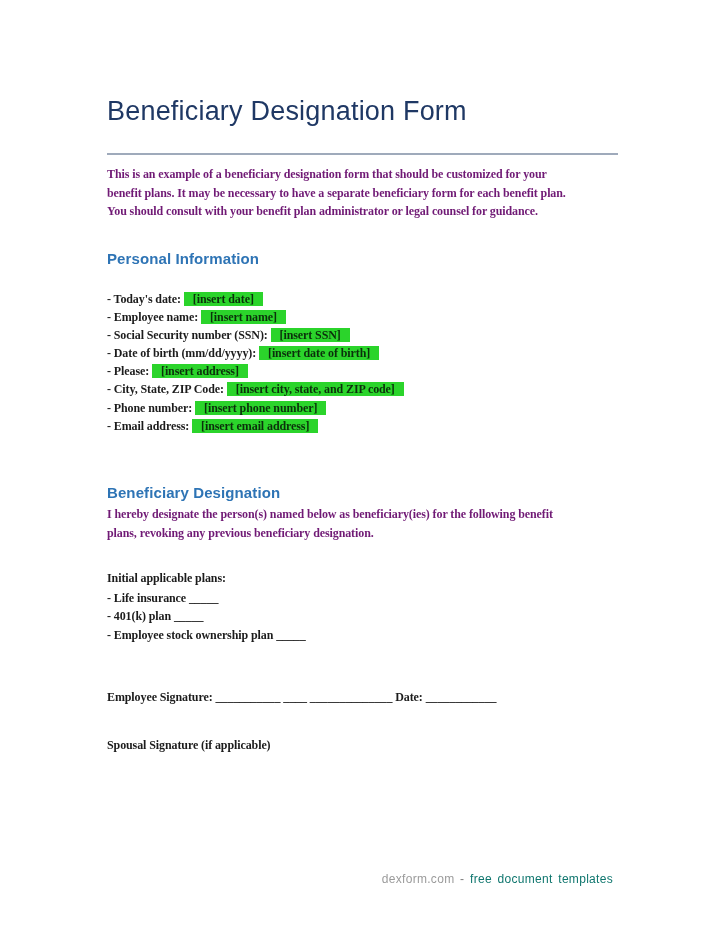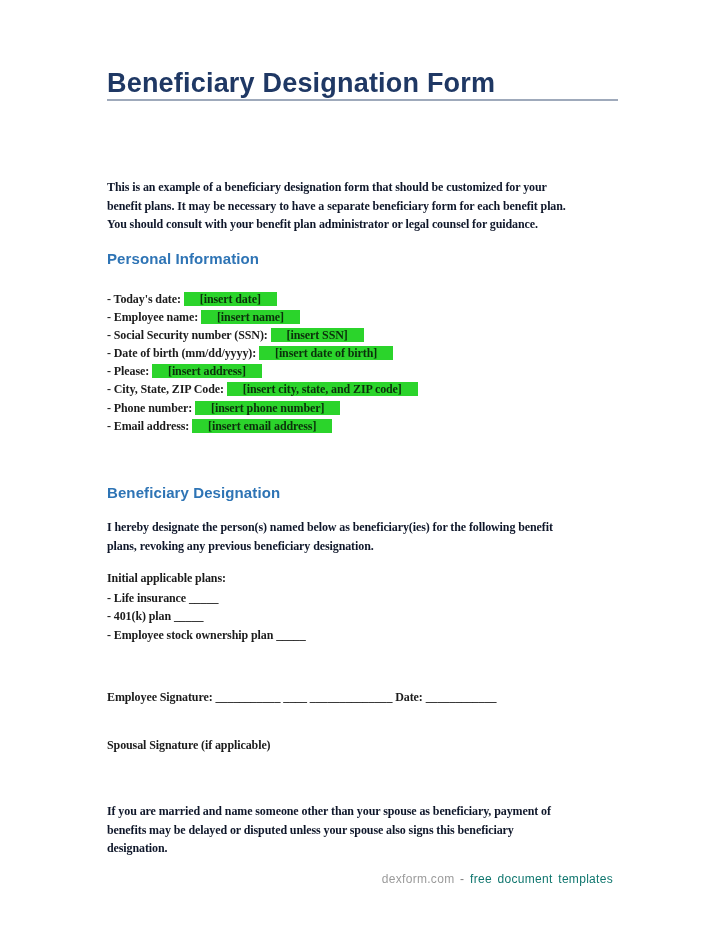--- a/index.html
+++ b/index.html
@@ -11,39 +11,38 @@
     overflow: hidden;
   }
   .page {
     position: relative;
     width: 720px; height: 931px;
     background: #ffffff;
   }
   .abs { position: absolute; left: 107px; }
 
   .doc-title {
-    top: 68px;
+    top: 96px;
     width: 511px;
     font-family: "Liberation Sans", sans-serif;
     font-size: 27px;
-    font-weight: 700;
+    font-weight: 400;
     letter-spacing: 0.2px;
     color: #1f3864;
-    padding-bottom: 0;
+    padding-bottom: 26px;
     border-bottom: 2px solid #9faabb;
   }
 
   .serif-p {
     font-weight: 700;
     font-size: 12px;
     line-height: 18.6px;
     letter-spacing: -0.1px;
     white-space: pre;
-    color: #0f172a;
-    margin-top: 13px;
+    color: #701a75;
   }
   .intro      { top: 165px; }
   .designate  { top: 505px; }
   .notice     { top: 789px; }
 
   .h2 {
     font-family: "Liberation Sans", sans-serif;
     font-size: 15px;
     font-weight: 700;
     letter-spacing: 0.1px;
@@ -67,21 +66,21 @@
   .fields-list .field {
     font-weight: 700;
     font-size: 12px;
     line-height: 18.1px;
     letter-spacing: -0.1px;
     white-space: nowrap;
   }
   .hl {
     background: #2bd42b;
     color: #0b300b;
-    padding: 0 16px;
+    padding: 0 9px;
   }
 
   .plans-list { top: 589px; }
   .plans-list .plan {
     font-weight: 700;
     font-size: 12px;
     line-height: 18.4px;
     letter-spacing: -0.1px;
     white-space: nowrap;
   }
@@ -134,21 +133,18 @@
   <div class="abs plans-list">
     <div class="plan">- Life insurance _____</div>
     <div class="plan">- 401(k) plan _____</div>
     <div class="plan">- Employee stock ownership plan _____</div>
   </div>
 
   <div class="abs serif-line sig-row">Employee Signature: ___________ ____ ______________ Date: ____________</div>
 
   <div class="abs serif-line spousal-row">Spousal Signature (if applicable)</div>
 
-  <div class="abs serif-p notice">If you are married and name someone other than your spouse as beneficiary, payment of
-benefits may be delayed or disputed unless your spouse also signs this beneficiary
-designation.</div>
 
   <div class="abs footer">
     <span class="site">dexform.com</span><span class="sep"> - </span><span class="tagline">free document templates</span>
   </div>
 
 </div>
 
 </body></html>

